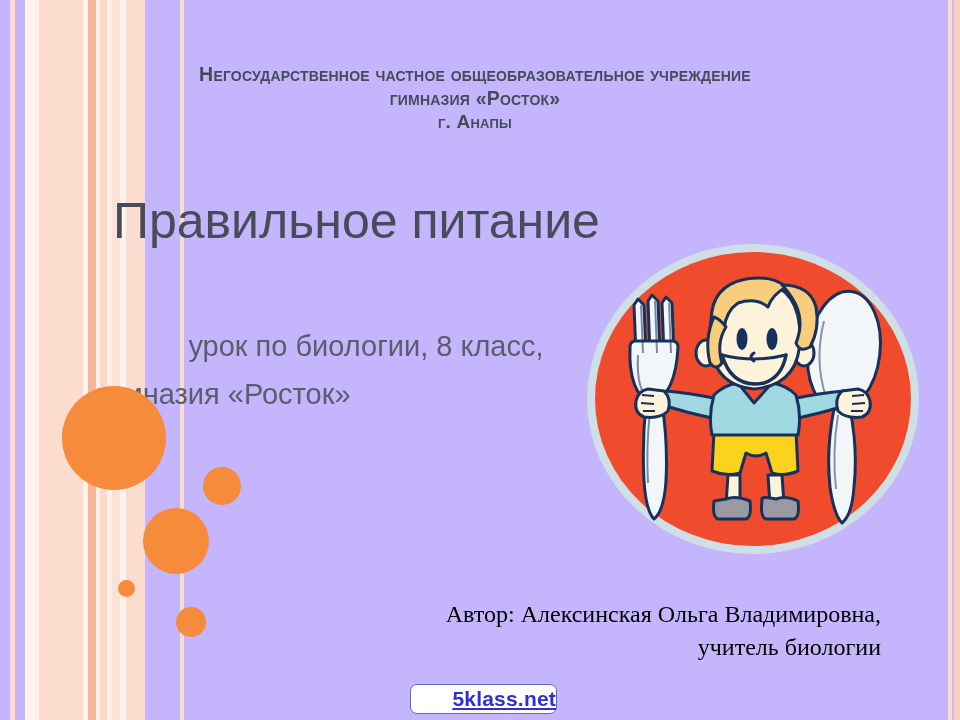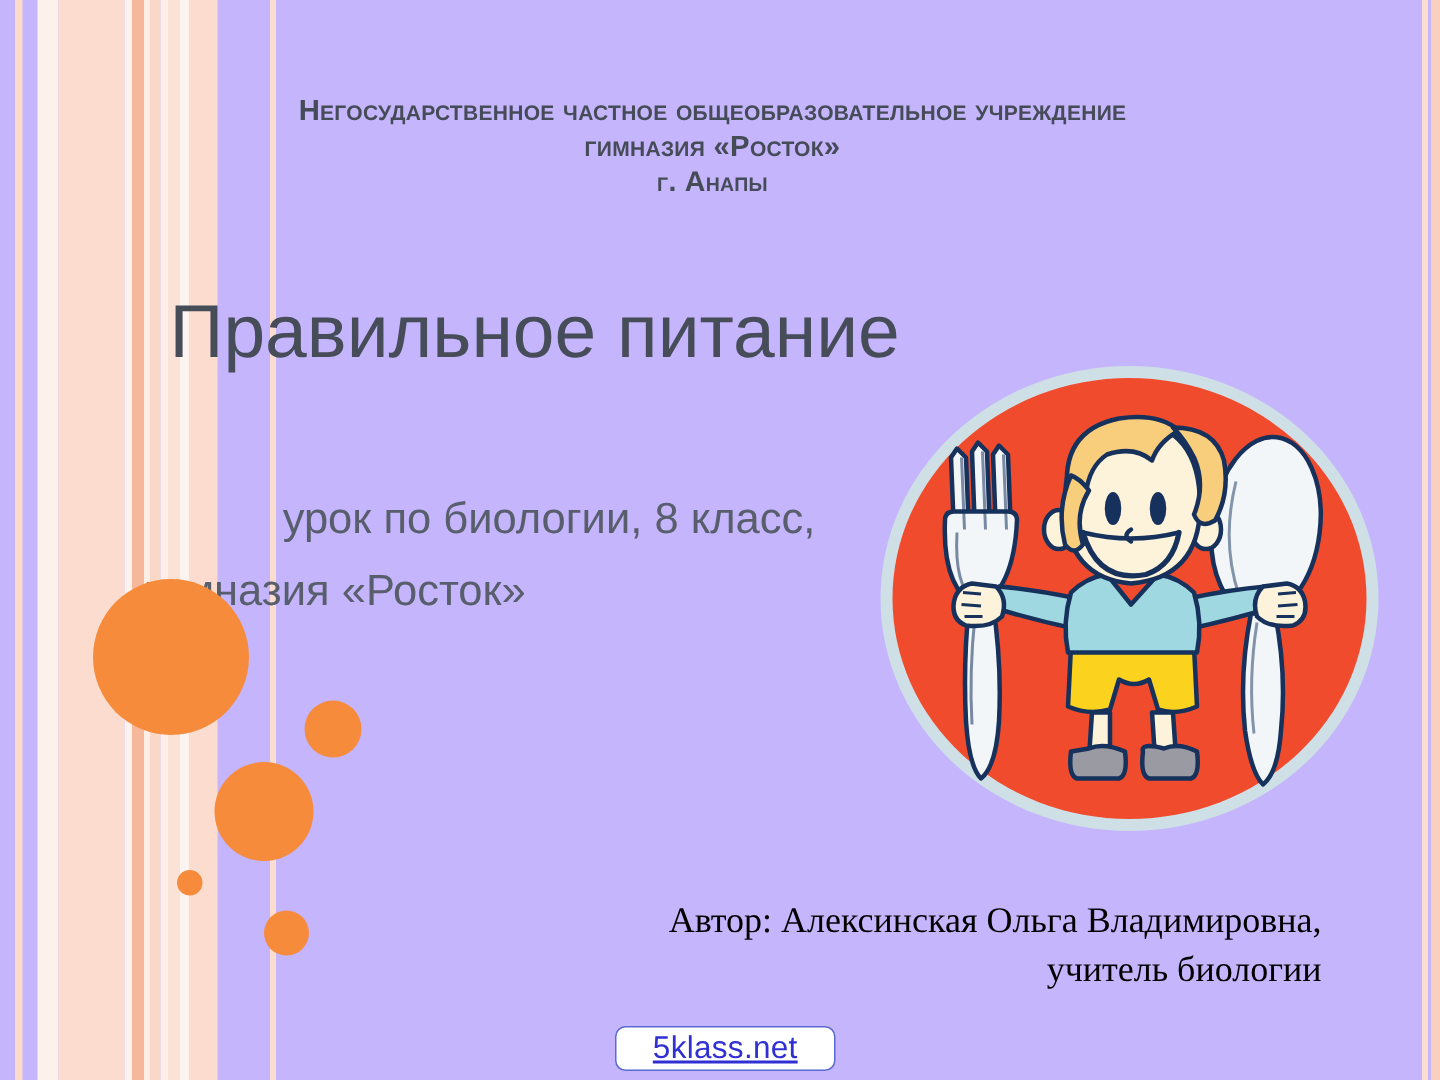--- a/index.html
+++ b/index.html
@@ -108,21 +108,22 @@
     position: absolute;
     left: 410px;
     top: 684px;
     width: 145px;
     height: 28px;
     border: 1px solid #5b6ad0;
     border-radius: 7px;
     background: #ffffff;
     display: flex;
     align-items: center;
-    justify-content: center;
+    justify-content: flex-end;
+    font-weight: bold;
   }
   #watermark .wm-text {
     color: #2f2fd4;
     font-size: 21px;
     text-decoration: underline;
     letter-spacing: 0.2px;
   }
 </style>
 </head>
 <body>

